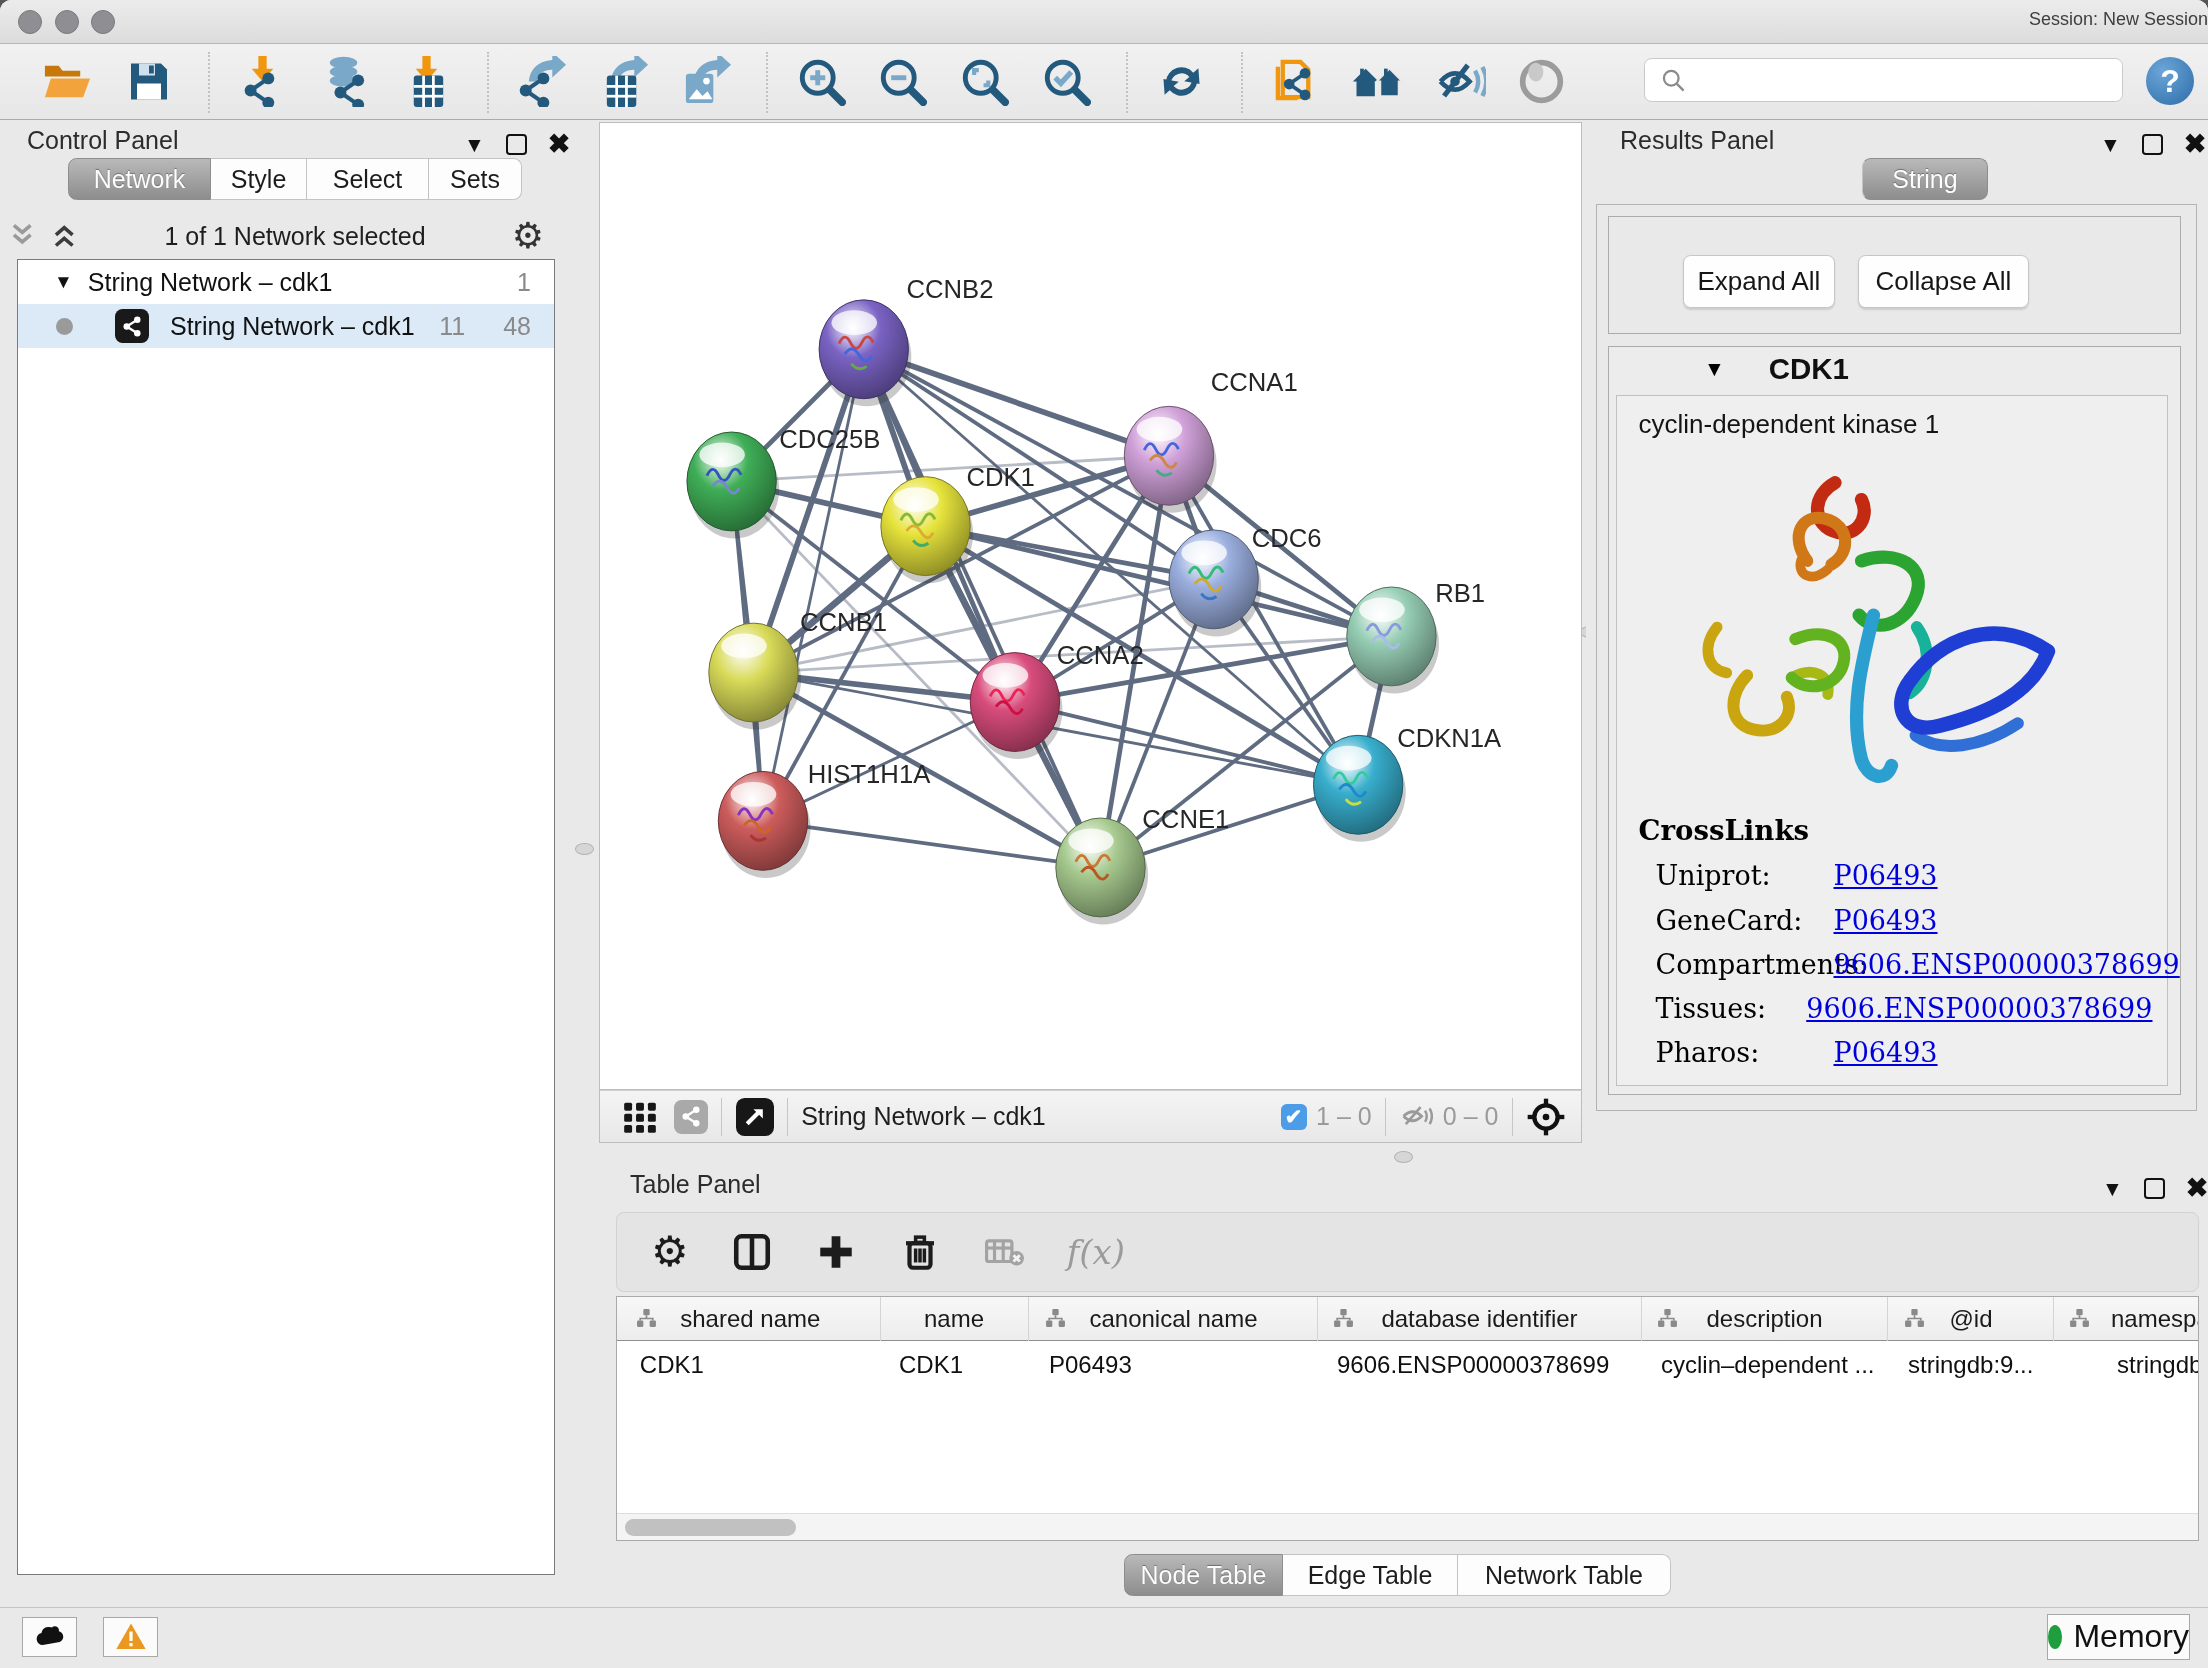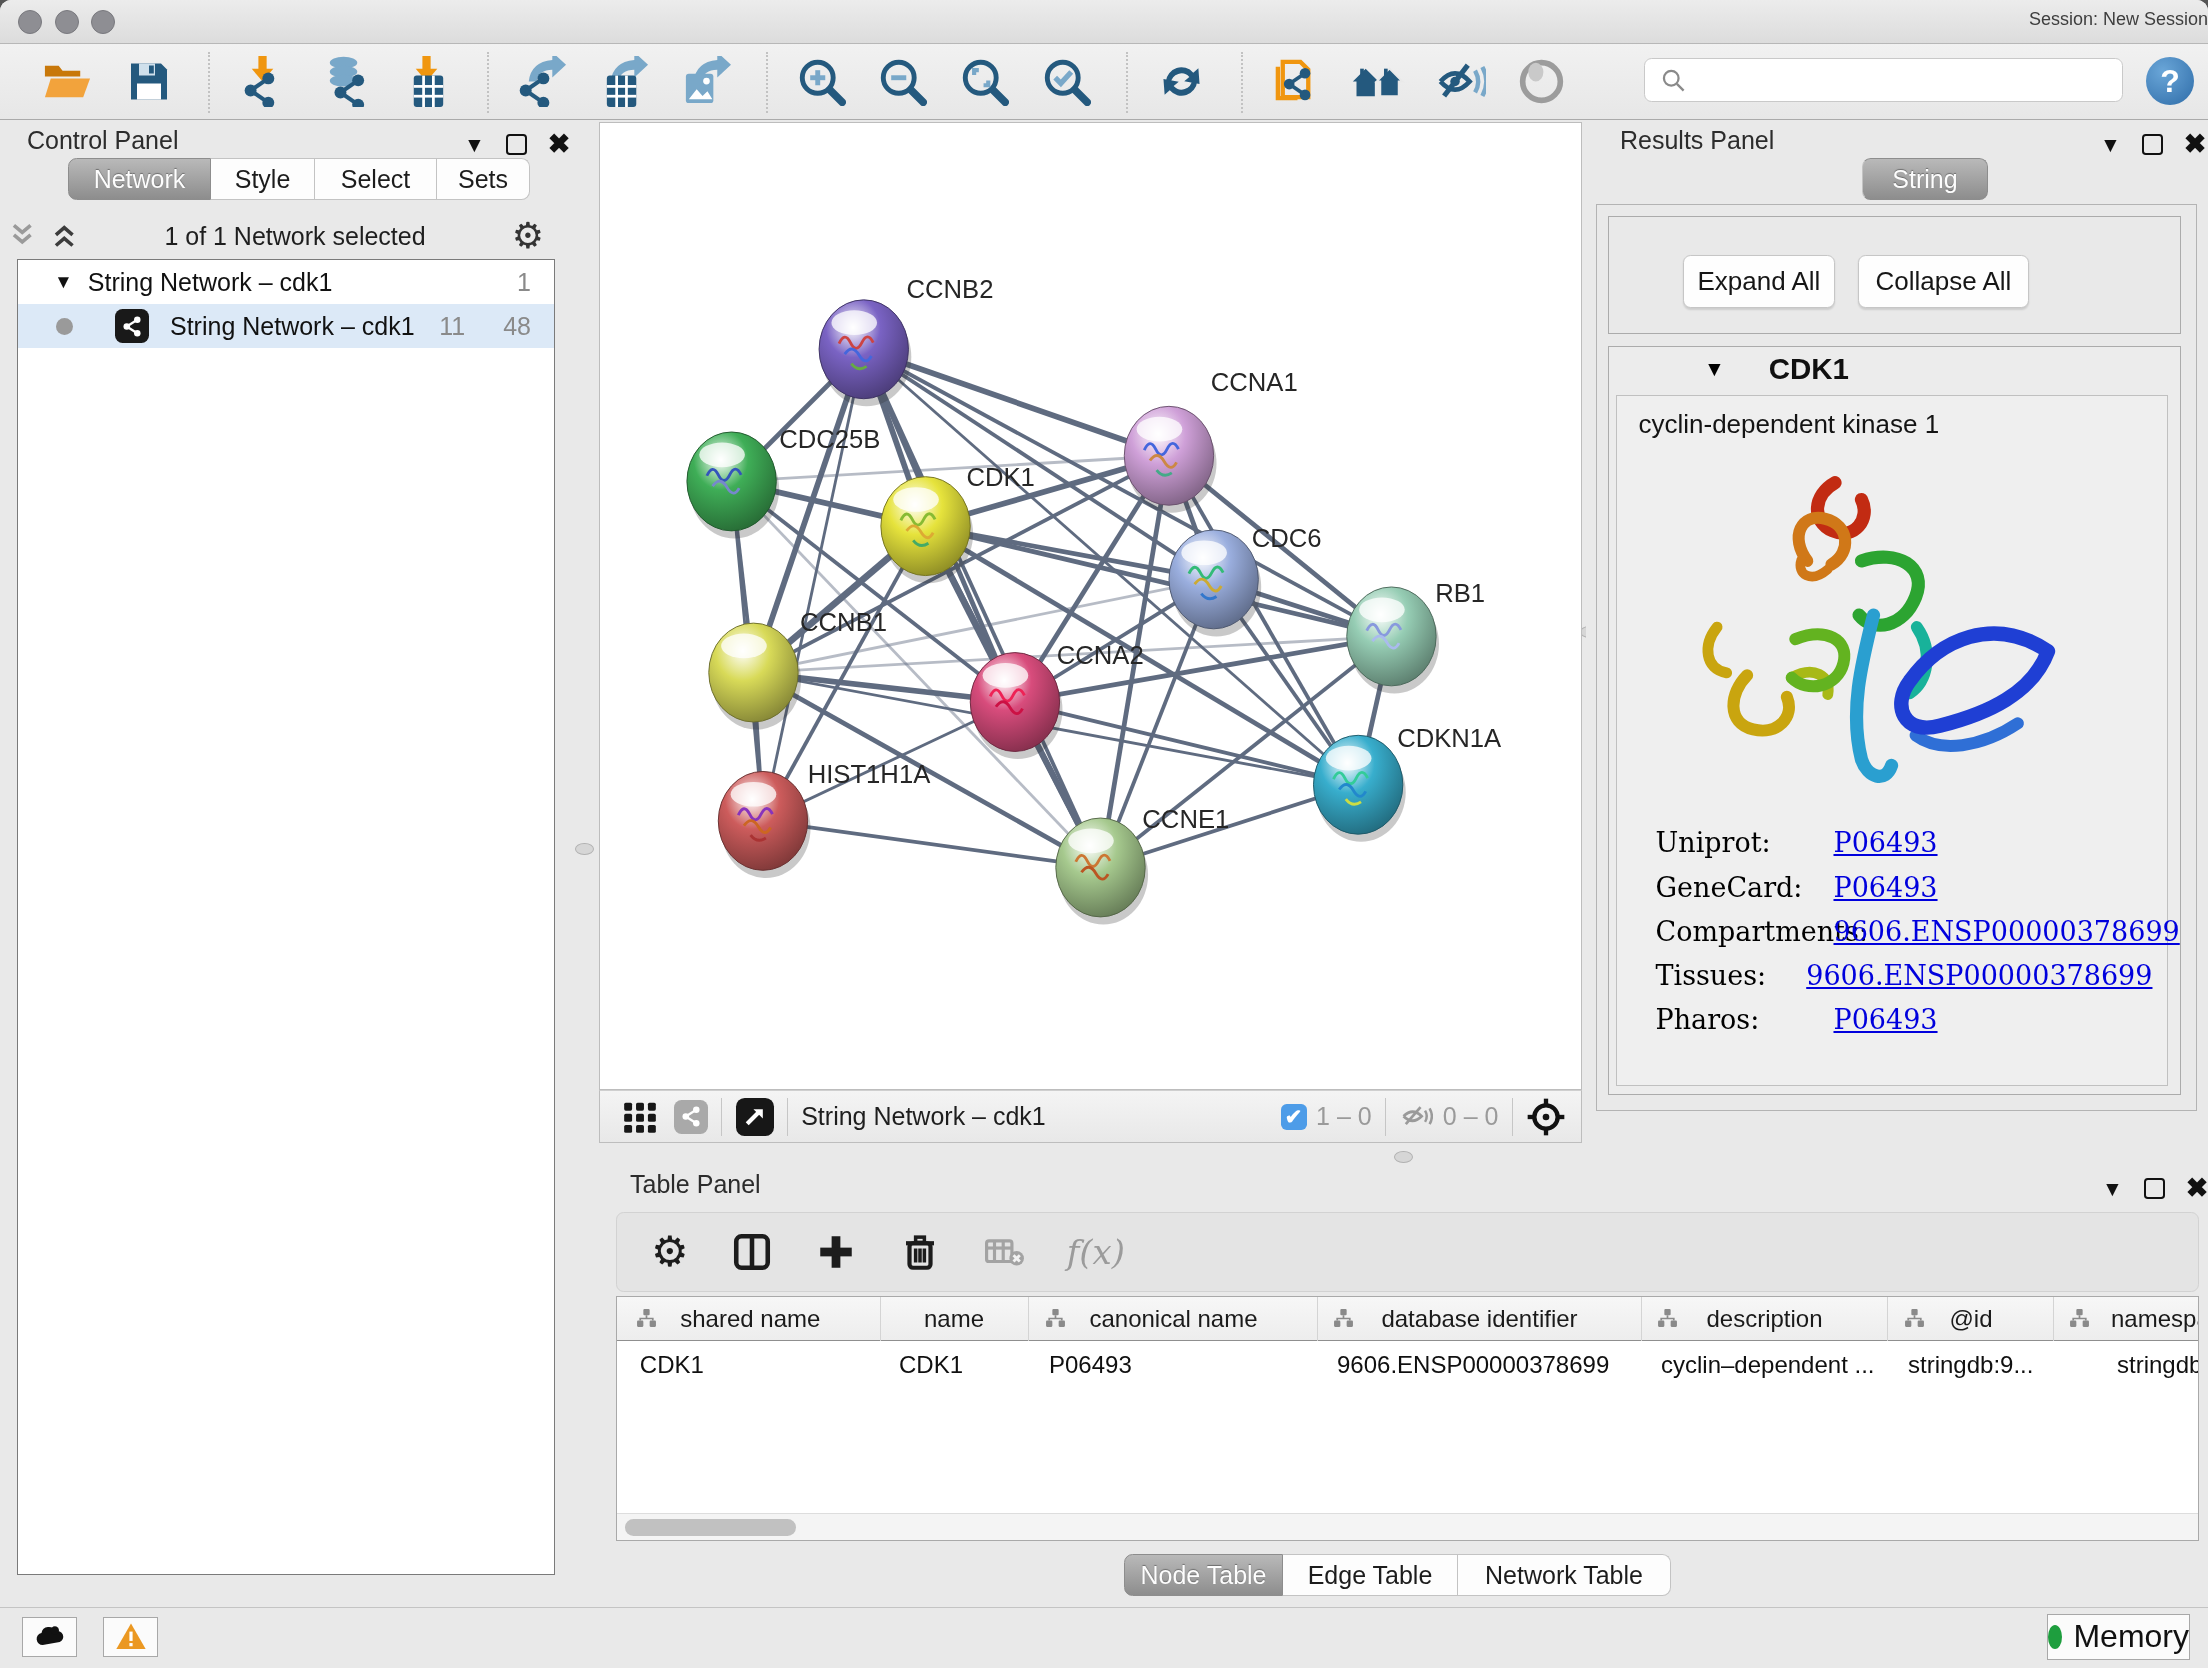--- a/index.html
+++ b/index.html
@@ -342,21 +342,21 @@
 
   <div class="control-panel">
     <div class="cp-header panel-header-title">Control Panel</div>
     <div class="pw-btns" style="left:464px; top:7.6px">
       <span class="pw-collapse">▼</span>
       <span class="pw-float"></span>
       <span class="pw-close">✖</span>
     </div>
     <div class="seg-tabs cp-tabs" id="cp-tabs">
         <div class="seg active" style="width: 143px;">Network</div>
-        <div class="seg" style="width: 104px;">Style</div>
+        <div class="seg" style="width: 96px;">Style</div>
         <div class="seg" style="width: 122px;">Select</div>
         <div class="seg" style="width: 93px;">Sets</div>
       </div>
     <div class="cp-selrow">
       <span style="margin-right:13.3px">
         <svg width="28.5" height="32" viewBox="0 0 24 26">
             <polyline points="5,4 12,10 19,4" fill="none" stroke="#9a9a9a" stroke-width="3"></polyline>
             <polyline points="5,12 12,18 19,12" fill="none" stroke="#9a9a9a" stroke-width="3"></polyline>
           </svg>
       </span>
@@ -688,20 +688,21 @@
               <path d="M55,188 C40,203 38,228 60,233 C80,238 95,223 88,206" stroke="#c9a50f" stroke-width="10" fill="none" stroke-linecap="round"></path>
               <path d="M92,190 C110,180 125,188 122,204" stroke="#a8b916" stroke-width="9" fill="none" stroke-linecap="round"></path>
               <path d="M95,158 C120,148 140,158 135,178 C130,198 105,203 92,190" stroke="#63b320" stroke-width="10" fill="none" stroke-linecap="round"></path>
               <path d="M150,93 C180,83 205,98 195,123 C185,148 160,153 148,138" stroke="#2ca431" stroke-width="11" fill="none" stroke-linecap="round"></path>
               <path d="M196,148 C210,168 205,193 190,203" stroke="#18b29a" stroke-width="10" fill="none" stroke-linecap="round"></path>
               <path d="M160,138 C150,178 140,218 150,258 C155,273 170,278 175,263" stroke="#2a9fd0" stroke-width="11" fill="none" stroke-linecap="round"></path>
               <path d="M280,228 C250,248 215,253 195,238" stroke="#2f6fd6" stroke-width="10" fill="none" stroke-linecap="round"></path>
               <path d="M305,168 C260,138 215,158 190,193 C175,213 185,238 215,230 C255,220 292,203 305,168" stroke="#1f3fd4" stroke-width="12" fill="none" stroke-linecap="round"></path>
             </svg>
           <div class="crosslinks">
+            <div class="cl-title">CrossLinks</div>
             <div id="cl-rows">
                 <div class="cl-row">
                   <span class="cl-label">Uniprot:</span>
                   <span class="cl-link">P06493</span>
                 </div>
                 <div class="cl-row">
                   <span class="cl-label">GeneCard:</span>
                   <span class="cl-link">P06493</span>
                 </div>
                 <div class="cl-row">

